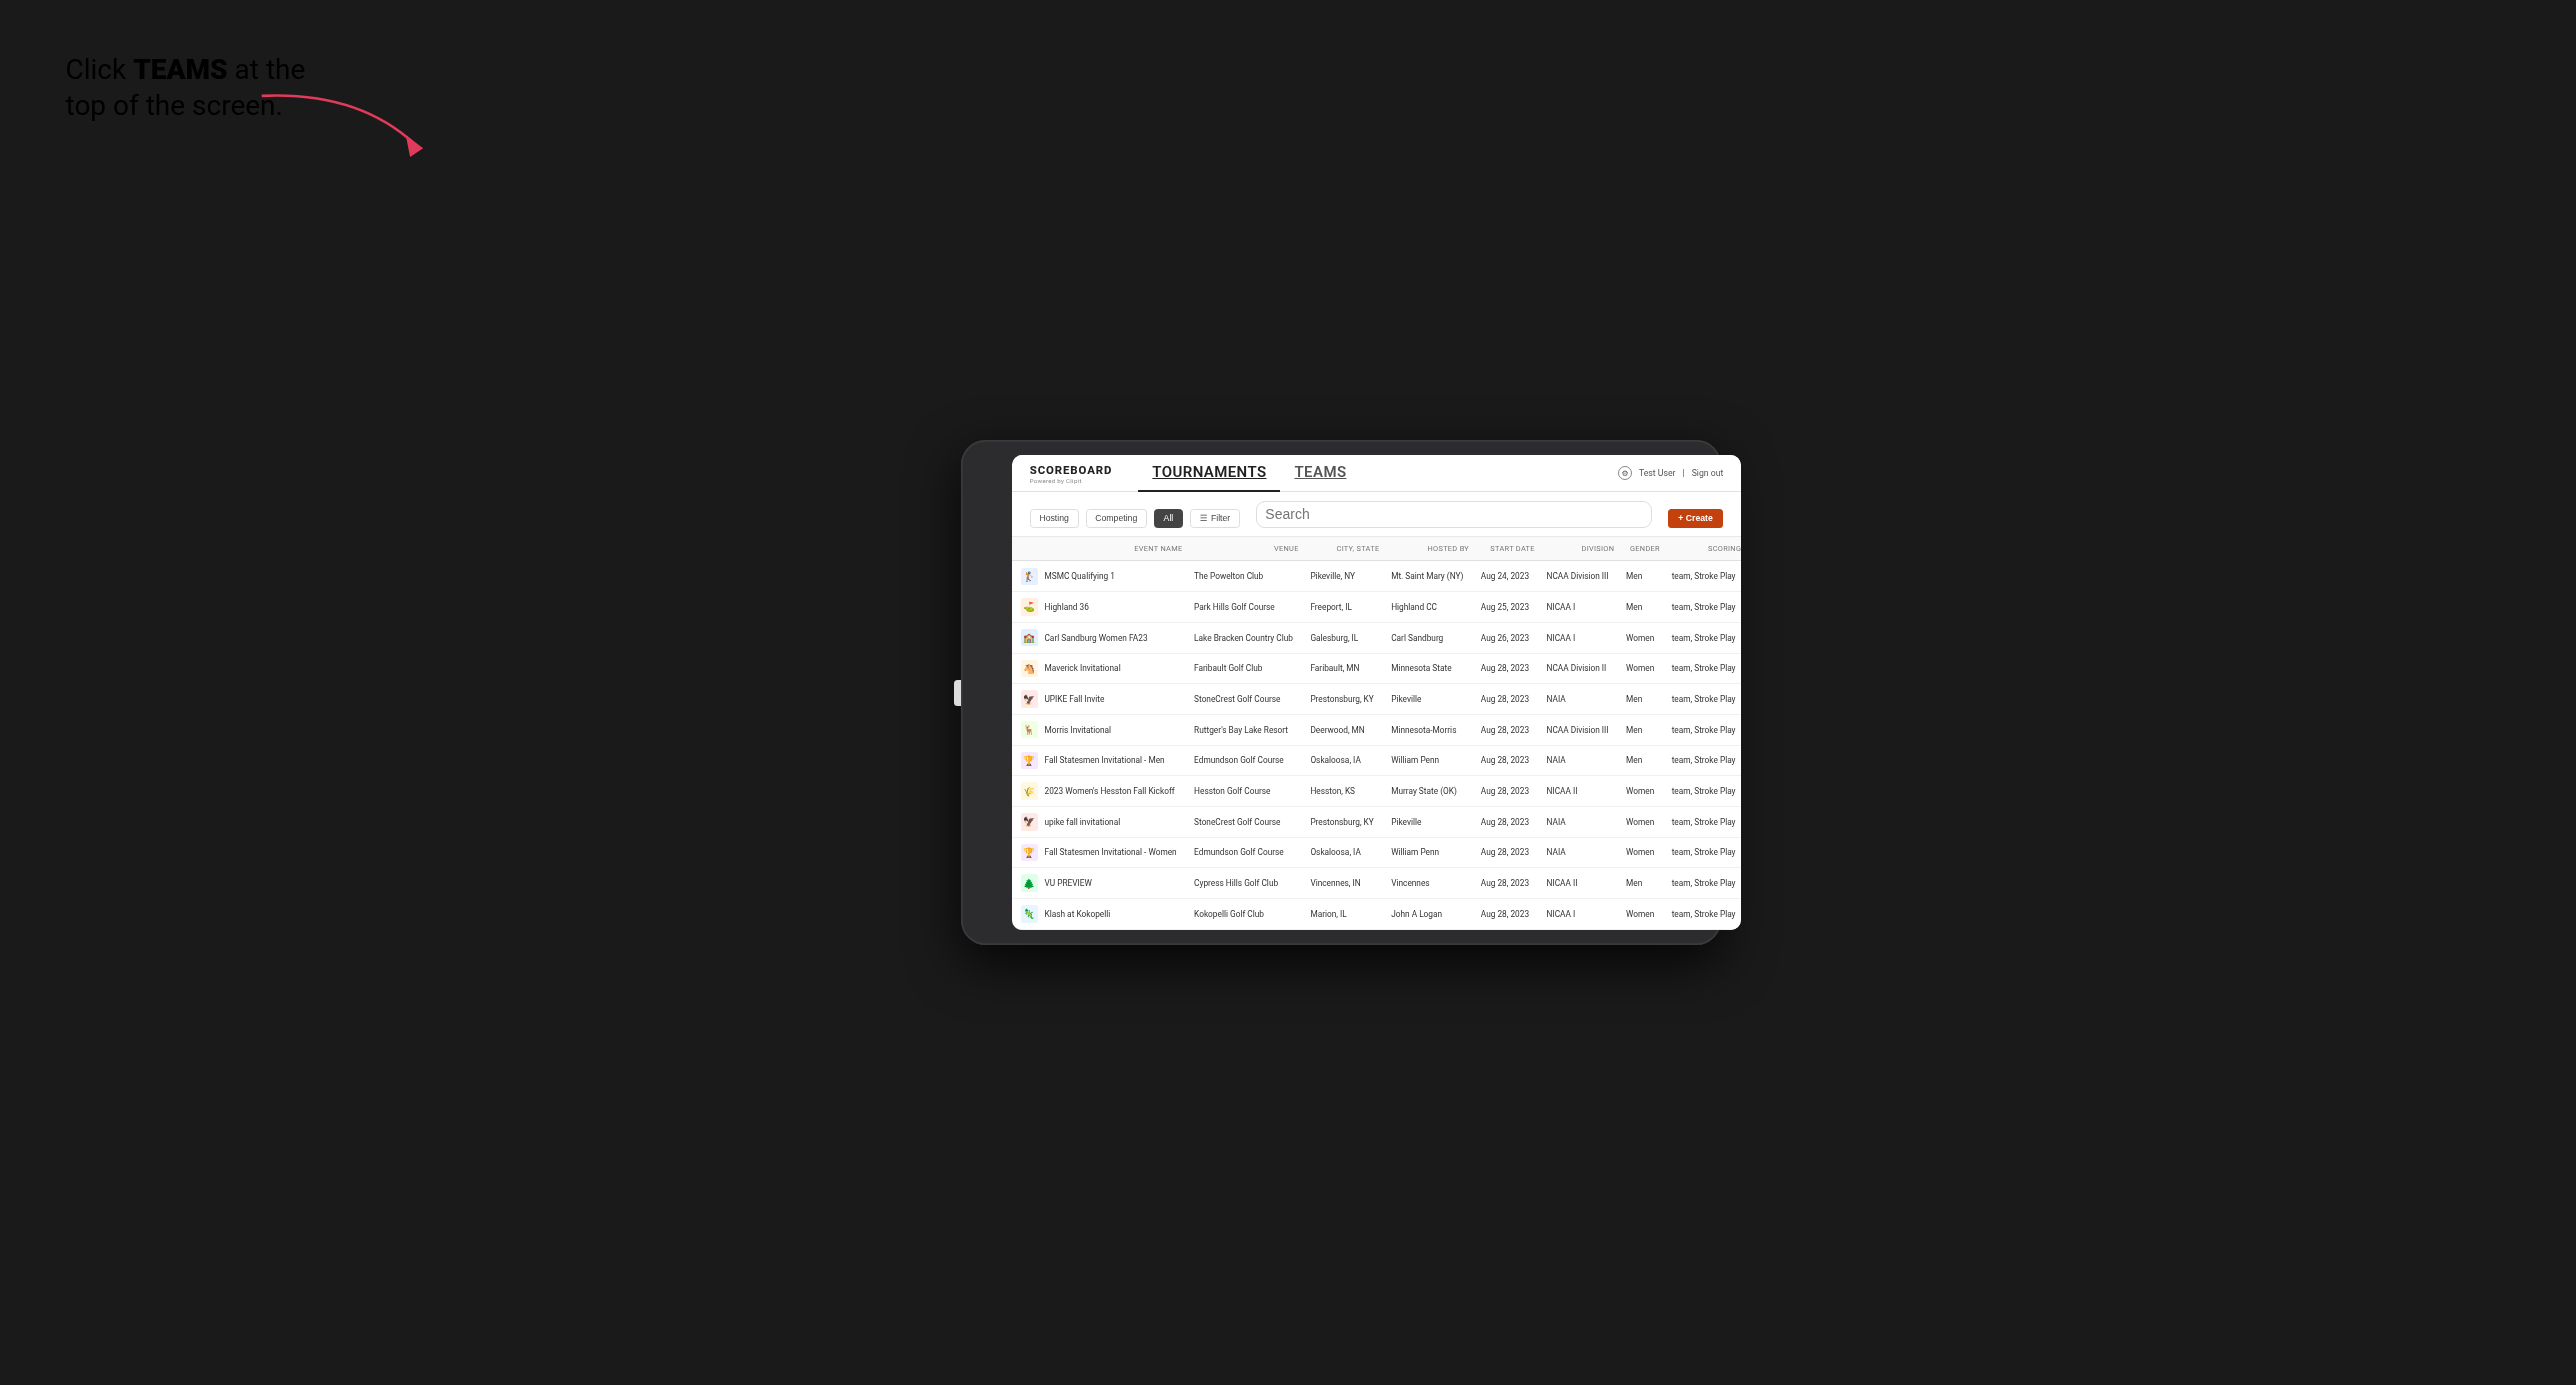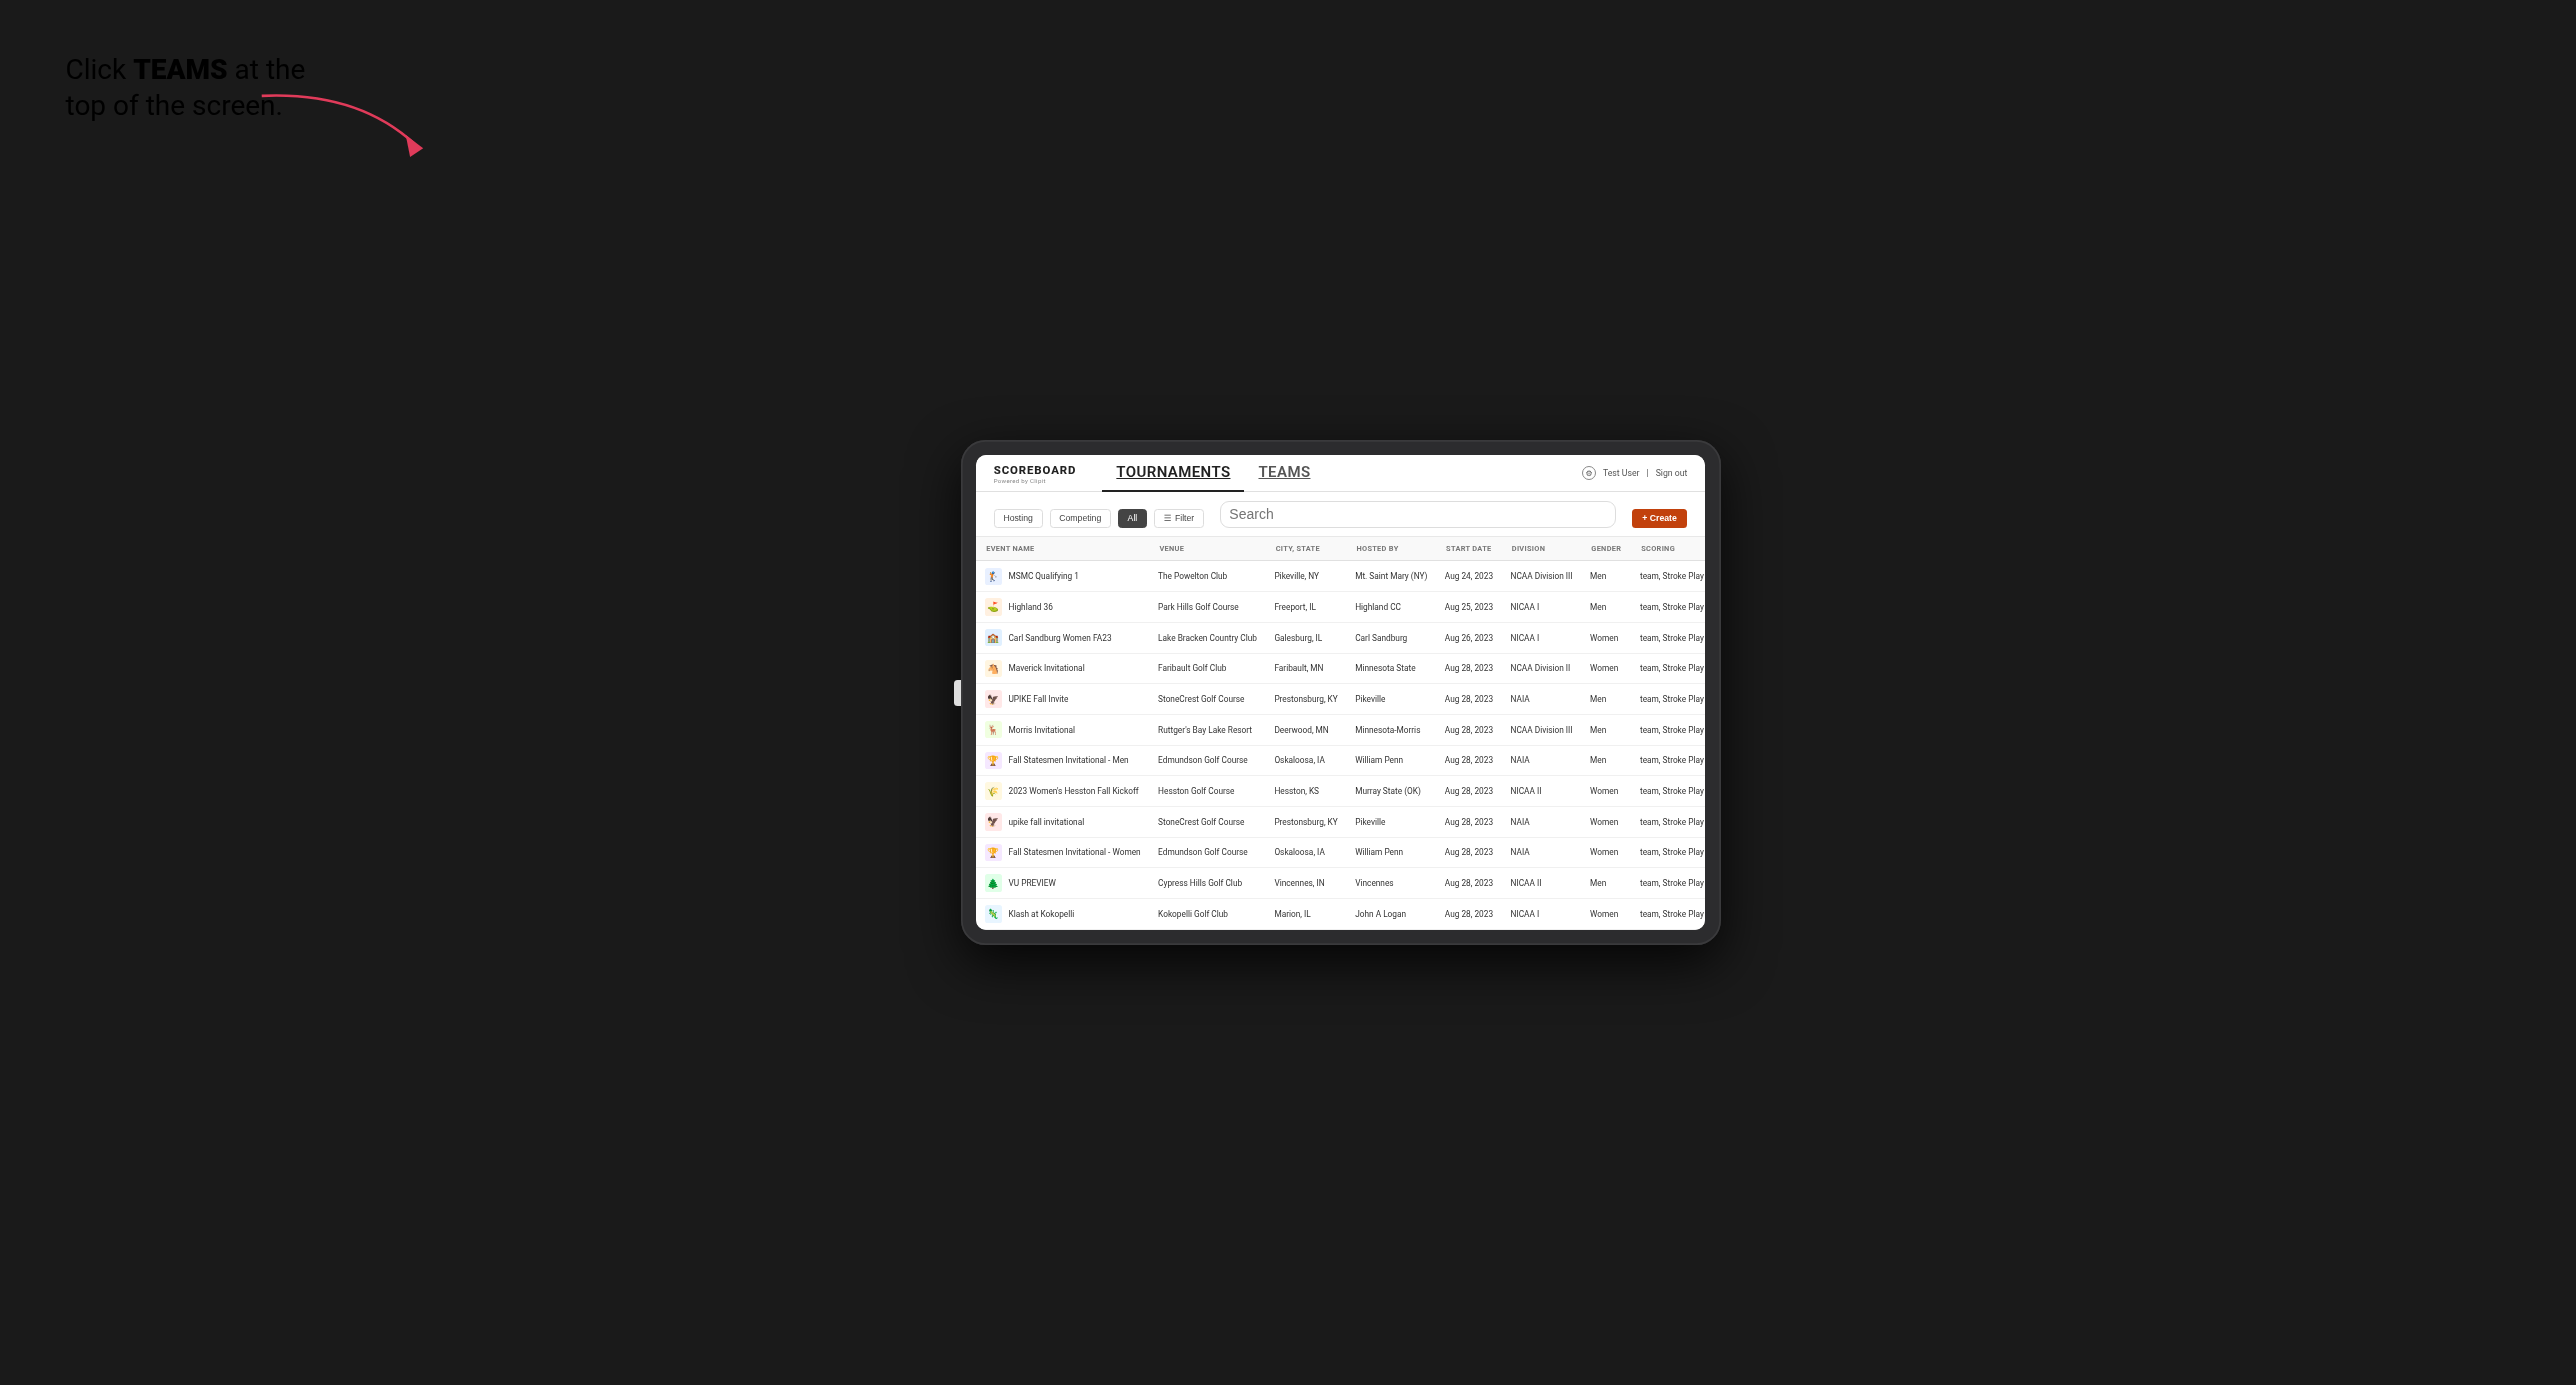--- a/index.html
+++ b/index.html
@@ -51,20 +51,21 @@
       width: 760px;
       position: relative;
       margin-left: 105px;
     }
 
     .tablet-screen {
       background: #f5f5f5;
       border-radius: 10.5px;
       overflow: hidden;
       width: 100%;
+      margin-left: 36px;
     }
 
     
     .top-nav {
       background: #fff;
       border-bottom: 0.9px solid #e0e0e0;
       padding: 0 17.5px;
       display: flex;
       align-items: center;
       height: 37px;
@@ -200,24 +201,24 @@
     table {
       width: 100%;
       border-collapse: collapse;
       font-size: 8.3px;
     }
     thead tr {
       background: #f9f9f9;
       border-bottom: 0.9px solid #e0e0e0;
     }
     thead th {
-      padding: 7px 10px;
-      text-align: left;
+      padding: 7px 3px;
+      text-align: right;
       font-size: 7.4px;
-      font-weight: 700;
+      font-weight: 400;
       color: #777;
       letter-spacing: 0.3px;
       text-transform: uppercase;
       white-space: nowrap;
     }
     tbody tr {
       border-bottom: 0.9px solid #f0f0f0;
     }
     tbody td {
       padding: 6.1px 8.7px;

